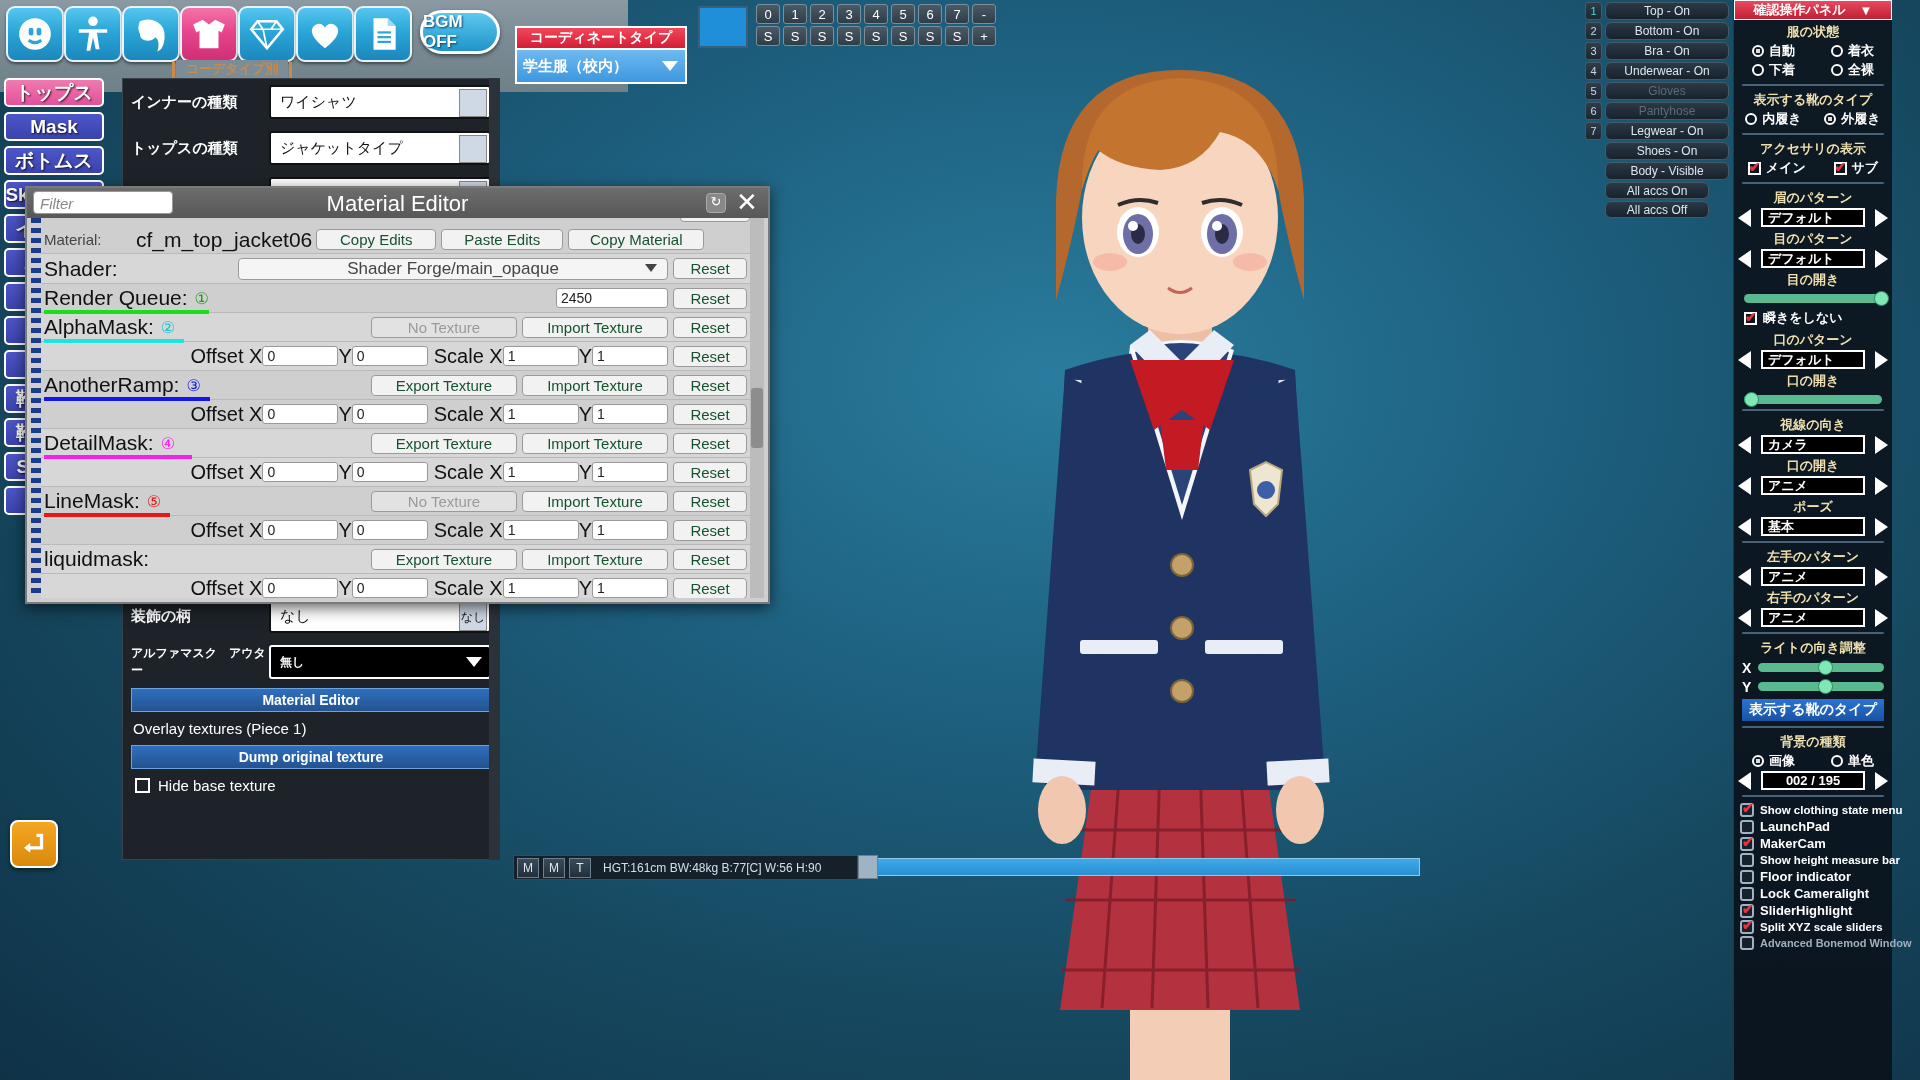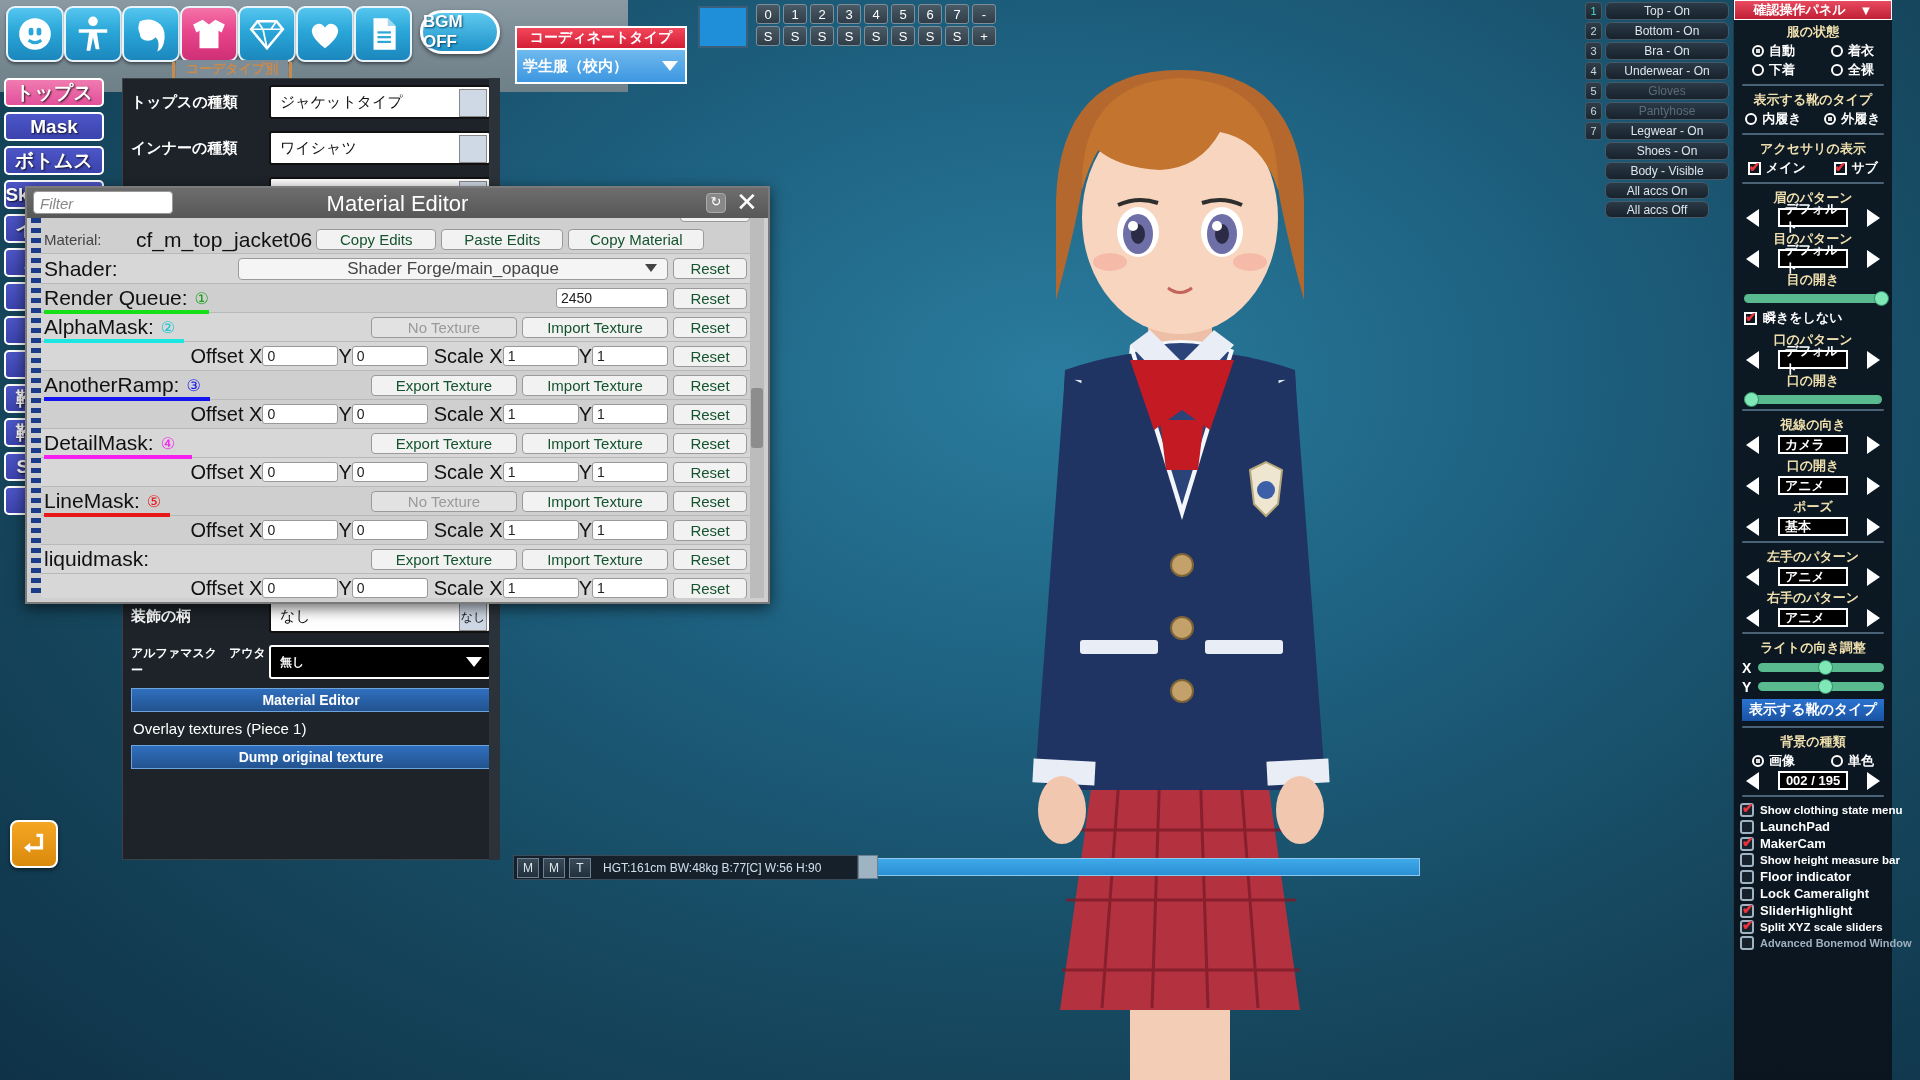--- a/index.html
+++ b/index.html
@@ -105,21 +105,21 @@
   .rp-radios { display:flex; justify-content:space-around; font-size:13px; color:#fff; font-weight:bold;
                margin-bottom:1px; }
   .rad { display:flex; align-items:center; gap:5px; }
   .rdot { width:12px; height:12px; border-radius:50%; border:2px solid #fff; background:#0a1520; }
   .rdot.on { background:radial-gradient(circle,#ddd 0 40%, #0a1520 42%); }
   .rp-sep { height:2px; background:#4a6275; margin:5px 8px; border-radius:1px; }
   .rp-chks { display:flex; justify-content:space-around; font-size:13px; color:#fff; font-weight:bold; }
   .cbx { width:13px; height:13px; border:2px solid #fff; background:#0a1520; position:relative; }
   .cbx.on::after { content:"✔"; position:absolute; left:-1px; top:-5px; color:#e8323c; font-size:14px;
                    font-weight:bold; }
-  .spin { display:flex; align-items:center; gap:19px; padding:0 12px; margin-bottom:1px; }
+  .spin { display:flex; align-items:center; gap:10px; padding:0 4px; margin-bottom:1px; }
   .arrow-l, .arrow-r { width:0; height:0; border-top:9px solid transparent; border-bottom:9px solid transparent; }
   .arrow-l { border-right:13px solid #fff; }
   .arrow-r { border-left:13px solid #fff; }
   .spin-val { flex:1; height:19px; background:#000; border:2px solid #fff; color:#fff;
               font-weight:bold; font-size:13px; display:flex; align-items:center; padding-left:5px; }
   .spin-val.ctr { justify-content:center; padding-left:0; }
   .slider { position:relative; height:9px; margin:5px 10px; background:#59b98f; border-radius:5px; }
   .knob { position:absolute; top:-3px; width:15px; height:15px; border-radius:50%; background:#7fe8b6;
           border:1px solid #2c8a63; }
   .xy-row { display:flex; align-items:center; gap:6px; padding:0 8px; }
@@ -333,30 +333,30 @@
   <div class="cat">手袋</div>
   <div class="cat">靴下</div>
   <div class="cat">靴（内）</div>
   <div class="cat">靴（外）</div>
   <div class="cat">S Shoes</div>
   <div class="cat">Copy</div>
 </div>
 
 <div id="leftpanel">
   <div class="row">
+    <div class="lbl">インナーの種類</div>
+    <div class="ddl">
+      <span>ワイシャツ</span>
+      <span class="thumb"></span>
+    </div>
+  </div>
+  <div class="row">
     <div class="lbl">トップスの種類</div>
     <div class="ddl">
       <span>ジャケットタイプ</span>
-      <span class="thumb"></span>
-    </div>
-  </div>
-  <div class="row">
-    <div class="lbl">インナーの種類</div>
-    <div class="ddl">
-      <span>ワイシャツ</span>
       <span class="thumb"></span>
     </div>
   </div>
   <div class="row">
     <div class="lbl">トップス</div>
     <div class="ddl">
       <span>ブレザー</span>
       <span class="thumb"></span>
     </div>
   </div>
@@ -377,20 +377,24 @@
   <div class="row">
     <div class="lbl" style="font-size:12px">アルファマスク　アウター</div>
     <div class="ddl dark">
       <span>無し</span>
       <span class="caret"></span>
     </div>
   </div>
   <div class="blue-btn">Material Editor</div>
   <div class="static-txt">Overlay textures (Piece 1)</div>
   <div class="blue-btn">Dump original texture</div>
+  <div class="chk-row">
+    <span class="chkbox"></span>
+    <span>Hide base texture</span>
+  </div>
 </div>
 <div id="scrollbar"></div>
 <div id="scrollthumb"></div>
 
 <div id="backbtn">
   <svg width="30" height="30" viewBox="0 0 24 24">
     <path d="M14 5 H18 V15 H6" stroke="#fff" stroke-width="2.6" fill="none"></path>
     <path d="M9 11 L4 15 L9 19 Z" fill="#fff"></path>
   </svg>
 </div>

